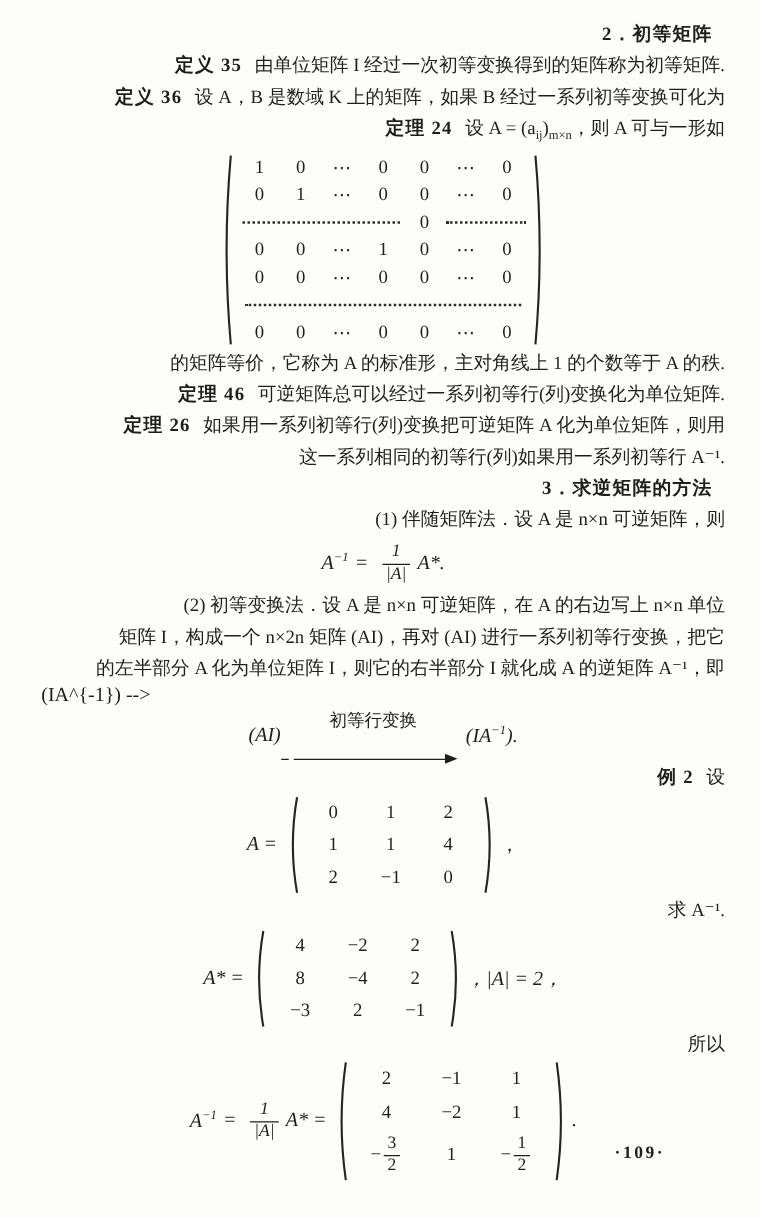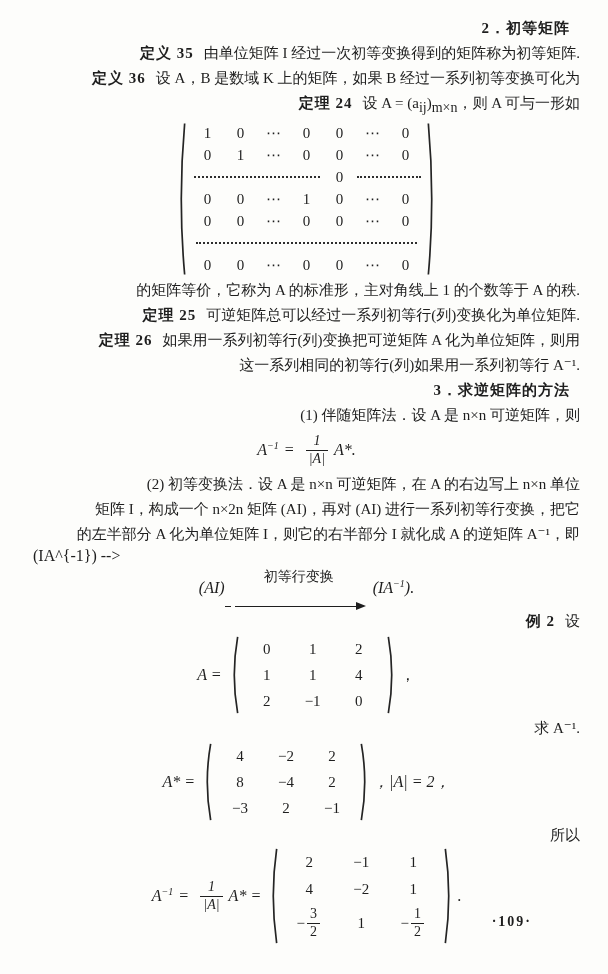--- a/index.html
+++ b/index.html
@@ -6,21 +6,21 @@
   body{
     width:608px;height:974px;overflow:hidden;position:relative;
     background:#fdfdfb;color:#1e1e1e;
     font-family:"Liberation Serif","DejaVu Serif",serif;
   }
   .page{padding:16px 28px 0 33px;position:relative;}
   p.line{margin:0;font-size:15px;line-height:25px;white-space:nowrap;text-align:right;}
   .indent{text-indent:2em;}
   .blabel{font-weight:bold;letter-spacing:1px;margin-right:10px;}
   .lead-bold{font-weight:bold;font-style:italic;}
-  sub{font-size:14px;}
+  sub{font-size:10px;}
   sup{font-size:10px;}
 
   
   .formula{display:flex;justify-content:center;align-items:center;
            font-size:16px;font-style:italic;}
   .formula .up{font-style:normal;}
   .fr{display:inline-flex;flex-direction:column;align-items:center;
       vertical-align:middle;margin:0 6px;font-size:14px;}
   .fr .n{line-height:1.2;padding:0 3px;}
   .fr .d{line-height:1.2;border-top:1.4px solid #1e1e1e;padding:0 3px;}
@@ -127,21 +127,21 @@
       </div>
       <svg class="par h-std" viewBox="0 0 10 100" preserveAspectRatio="none">
           <path d="M1.5 1 Q9 50 1.5 99" vector-effect="non-scaling-stroke"></path>
         </svg>
     </div>
   </div>
 
   <p class="line">的矩阵等价，它称为 A 的标准形，主对角线上 1 的个数等于 A 的秩.</p>
 
   <p class="line indent">
-    <span class="blabel">定理 25</span><span>可逆矩阵总可以经过一系列初等行(列)变换化为单位矩阵.</span>
+    <span class="blabel">定理 46</span><span>可逆矩阵总可以经过一系列初等行(列)变换化为单位矩阵.</span>
   </p>
 
   <p class="line indent">
     <span class="blabel">定理 26</span><span>如果用一系列初等行(列)变换把可逆矩阵 A 化为单位矩阵，则用</span>
   </p>
   <p class="line">这一系列相同的初等行(列)如果用一系列初等行 A⁻¹.</p>
 
   <p class="line indent">
     <span class="blabel">3．求逆矩阵的方法</span>
   </p>

